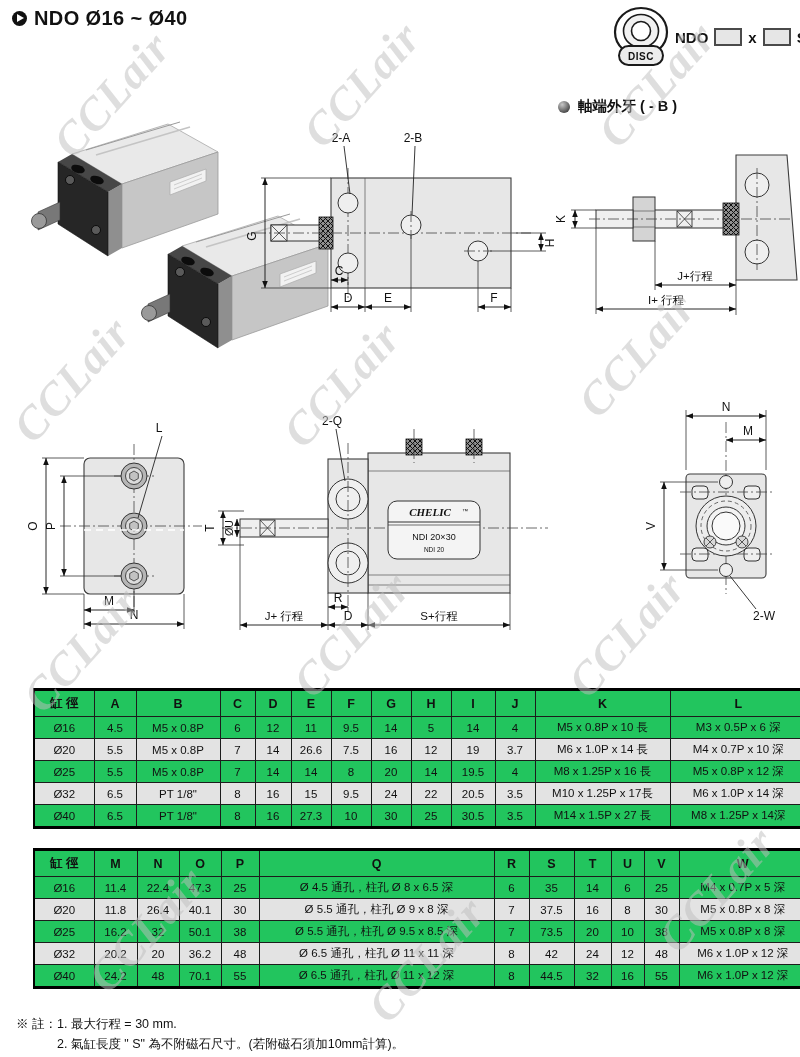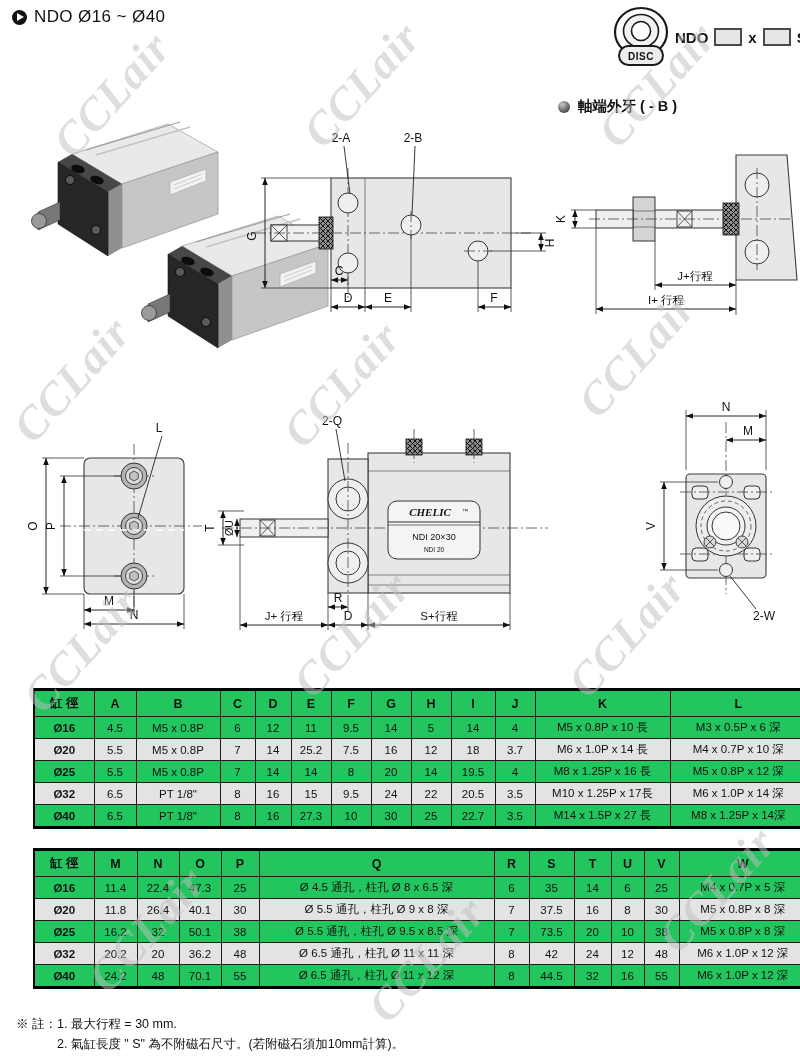--- a/index.html
+++ b/index.html
@@ -7,21 +7,21 @@
         font-family:"Liberation Sans",sans-serif;color:#111}
   
   .wm{position:absolute;z-index:40;transform:rotate(-48deg);
       font:italic 700 46px "Liberation Serif",serif;color:#bfbfbf;opacity:.5;
       letter-spacing:1px;pointer-events:none;white-space:nowrap}
   
   .hdr{position:absolute;top:7px;left:12px;display:flex;align-items:center;gap:7px}
   .play{width:15px;height:15px;border-radius:50%;background:#111;position:relative;flex:none}
   .play:after{content:"";position:absolute;left:5px;top:3px;border-left:7px solid #fff;
       border-top:4.5px solid transparent;border-bottom:4.5px solid transparent}
-  .title{font-size:17px;font-weight:400;letter-spacing:.4px}
+  .title{font-size:20px;font-weight:700;letter-spacing:.4px}
   .model{position:absolute;top:6px;left:612px;display:flex;align-items:flex-start}
   .model-text{font-weight:700;font-size:15px;display:flex;align-items:center;gap:6px;margin-left:5px;margin-top:22px}
   .box{display:inline-block;width:24px;height:14px;background:#e6e6e6;border:2px solid #4a4a4a}
   .variant{position:absolute;top:97px;left:558px;display:flex;align-items:center;gap:8px;
            font-weight:700;font-size:14.5px}
   .sphere{width:12px;height:12px;border-radius:50%;background:radial-gradient(circle at 35% 30%,#c8c8c8,#1d1d1d);flex:none}
   
   svg.draw{position:absolute;overflow:visible}
   svg text{font-family:"Liberation Sans",sans-serif;font-size:12px;fill:#111}
   text.cjk{font-size:11.5px}
@@ -35,21 +35,21 @@
   .xb{stroke:#333;stroke-width:.9;fill:#efefef}
   
   .dtable{position:absolute;left:33px;border-collapse:collapse;table-layout:fixed;width:773px;
           background:#22c55e;border-top:3px solid #000;border-bottom:3px solid #000;
           border-left:2px solid #000;border-right:2px solid #000}
   .dtable th,.dtable td{border:1px solid #1c1c1c;text-align:center;white-space:nowrap;overflow:hidden}
   .dtable th{font-size:12.5px;font-weight:700;padding:4px 1px}
   .dtable td{font-size:11.5px;padding:3px 1px}
   .dtable tr{height:22px}
   .dtable tbody tr:nth-child(even){background:#e3e3e3}
-  .dtable td.rowhead{font-weight:700}
+  .dtable td.rowhead{font-weight:400}
   #table1{top:688px}
   #table2{top:848px}
   
   .notes{position:absolute;left:16px;top:1014px;font-size:12.5px;line-height:1.6;display:flex}
   .notes .pre{white-space:pre;font-weight:400}
 </style>
 </head>
 <body>
 
 <div class="page">
@@ -391,25 +391,25 @@
           <td>4</td>
           <td>M5 x 0.8P x 10  長</td>
           <td>M3 x 0.5P x 6  深</td>
         </tr>
         <tr>
           <td class="rowhead">Ø20</td>
           <td>5.5</td>
           <td>M5 x 0.8P</td>
           <td>7</td>
           <td>14</td>
-          <td>25.2</td>
+          <td>26.6</td>
           <td>7.5</td>
           <td>16</td>
           <td>12</td>
-          <td>18</td>
+          <td>19</td>
           <td>3.7</td>
           <td>M6 x 1.0P x 14  長</td>
           <td>M4 x 0.7P x 10 深</td>
         </tr>
         <tr>
           <td class="rowhead">Ø25</td>
           <td>5.5</td>
           <td>M5 x 0.8P</td>
           <td>7</td>
           <td>14</td>
@@ -440,21 +440,21 @@
         <tr>
           <td class="rowhead">Ø40</td>
           <td>6.5</td>
           <td>PT 1/8"</td>
           <td>8</td>
           <td>16</td>
           <td>27.3</td>
           <td>10</td>
           <td>30</td>
           <td>25</td>
-          <td>22.7</td>
+          <td>30.5</td>
           <td>3.5</td>
           <td>M14 x 1.5P x 27  長</td>
           <td>M8 x 1.25P x 14深</td>
         </tr>
       </tbody>
     </table>
 
   <table class="dtable" id="table2">
     <colgroup>
       <col style="width:60px">

